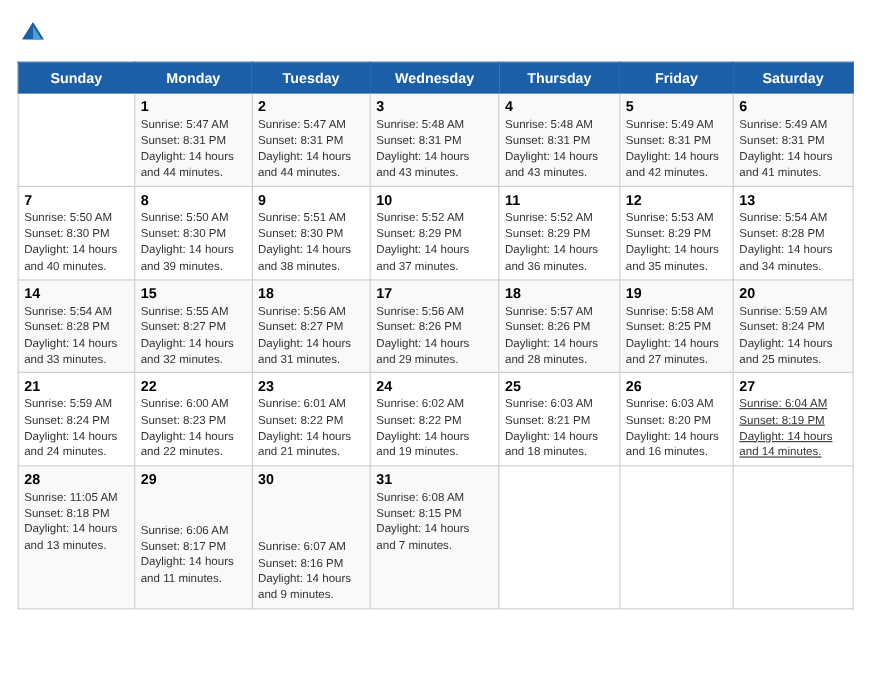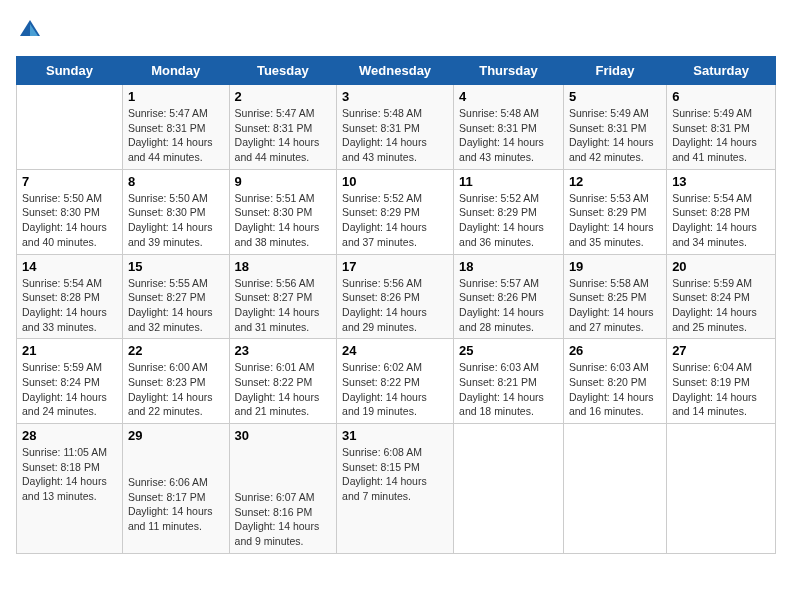--- a/index.html
+++ b/index.html
@@ -305,21 +305,21 @@
         </td>
         <td>
           <span class="day-number">26</span>
           <div class="day-info" style="white-space: pre-line;">Sunrise: 6:03 AM
 Sunset: 8:20 PM
 Daylight: 14 hours
 and 16 minutes.</div>
         </td>
         <td>
           <span class="day-number">27</span>
-          <div class="day-info" style="white-space: pre-line;">Sunrise: 6:04 AM
+          <div class="day-info" style="white-space: pre-line; text-decoration: underline;">Sunrise: 6:04 AM
 Sunset: 8:19 PM
 Daylight: 14 hours
 and 14 minutes.</div>
         </td>
       </tr>
       <tr>
         <td>
           <span class="day-number">28</span>
           <div class="day-info" style="white-space: pre-line;">Sunrise: 11:05 AM
 Sunset: 8:18 PM

